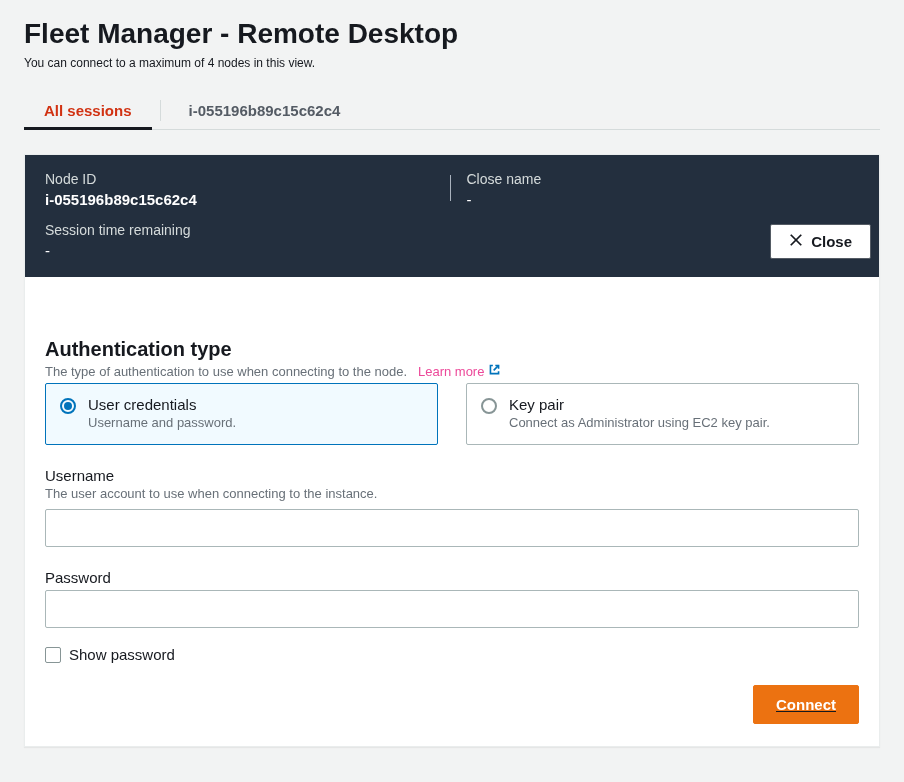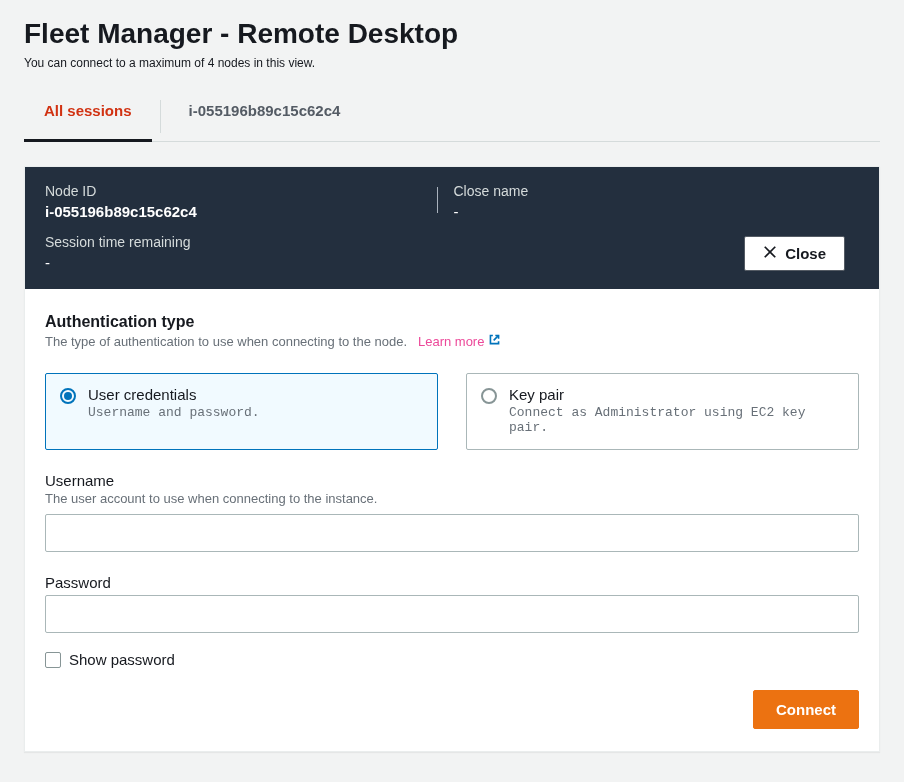--- a/index.html
+++ b/index.html
@@ -24,21 +24,21 @@
       font-size: 12px;
       color: #16191f;
       margin-bottom: 22px;
     }
     .tabs {
       display: flex;
       align-items: stretch;
       border-bottom: 1px solid #d5dbdb;
     }
     .tab {
-      padding: 10px 20px 22px 20px;
+      padding: 10px 20px 10px 20px;
       font-size: 15px;
       font-weight: 700;
       color: #545b64;
       cursor: pointer;
       position: relative;
     }
     .tab.active {
       color: #d13212;
     }
     .tab.active::after {
@@ -55,21 +55,21 @@
     }
     .panel {
       margin-top: 24px;
       background: #fff;
       border: 1px solid #eaeded;
       box-shadow: 0 1px 1px rgba(0,0,0,0.05);
     }
     .panel-header {
       background: #232f3e;
       color: #fff;
-      padding: 16px 34px 18px 20px;
+      padding: 16px 8px 18px 20px;
       position: relative;
     }
     .hdr-row {
       display: flex;
       align-items: flex-start;
     }
     .hdr-col {
       flex: 1;
     }
     .hdr-label {
@@ -106,28 +106,29 @@
       cursor: pointer;
       display: inline-flex;
       align-items: center;
       gap: 8px;
     }
     .close-btn svg { width: 14px; height: 14px; }
     .panel-body {
       padding: 24px 20px 22px 20px;
     }
     .section-title {
-      font-size: 16px;
+      font-size: 20px;
       font-weight: 700;
       margin-bottom: 2px;
+      margin-top: 37px;
     }
     .section-desc {
       font-size: 13px;
       color: #687078;
-      margin-bottom: 24px;
+      margin-bottom: 4px;
     }
     .learn-link {
       color: #ec4899;
       text-decoration: none;
       cursor: pointer;
       display: inline-flex;
       align-items: center;
       gap: 4px;
     }
     .learn-link svg { width: 13px; height: 13px; }
@@ -167,21 +168,20 @@
     }
     .radio-card.selected .radio-inner { display: block; }
     .radio-title {
       font-size: 15px;
       color: #16191f;
       margin-bottom: 2px;
     }
     .radio-desc {
       font-size: 13px;
       color: #687078;
-      font-family: Liberation Mono, monospace;
     }
     .field-block { margin-top: 22px; }
     .field-label {
       font-size: 15px;
       color: #16191f;
       margin-bottom: 2px;
     }
     .text-input {
       width: 100%;
       height: 38px;
@@ -201,20 +201,21 @@
       border: 1px solid #879596;
       border-radius: 2px;
       background: #fff;
       cursor: pointer;
     }
     .chk-label { font-size: 15px; }
     .actions {
       display: flex;
       justify-content: flex-end;
       margin-top: 22px;
+      text-decoration: underline;
     }
     .connect-btn {
       background: #ec7211;
       color: #fff;
       border: 1px solid #ec7211;
       border-radius: 2px;
       padding: 10px 22px;
       font-size: 15px;
       font-weight: 700;
       cursor: pointer;

